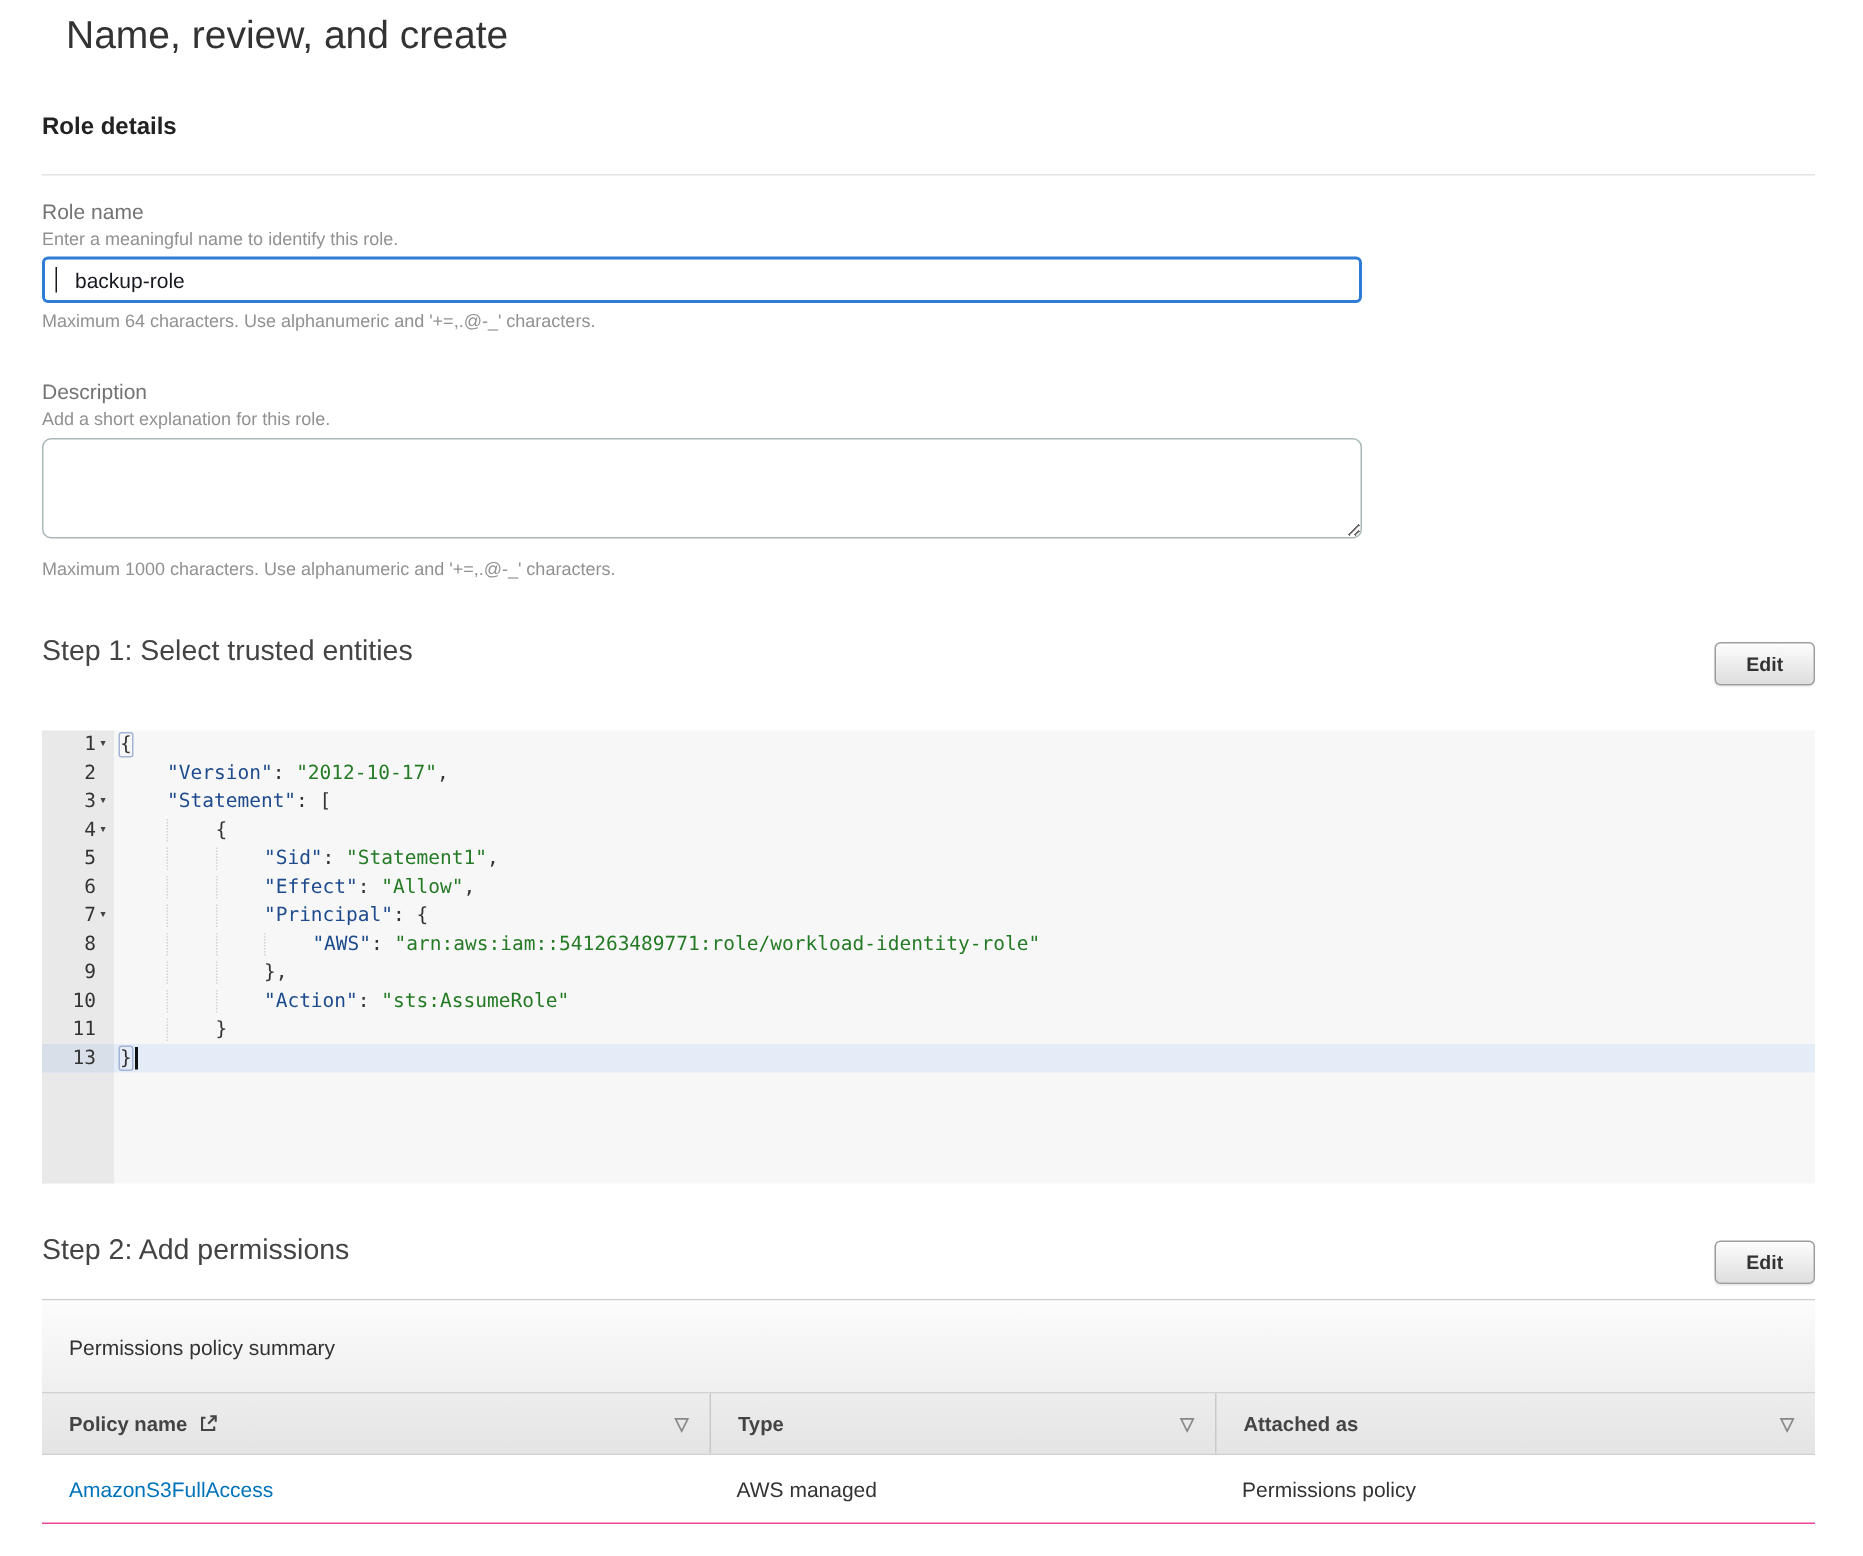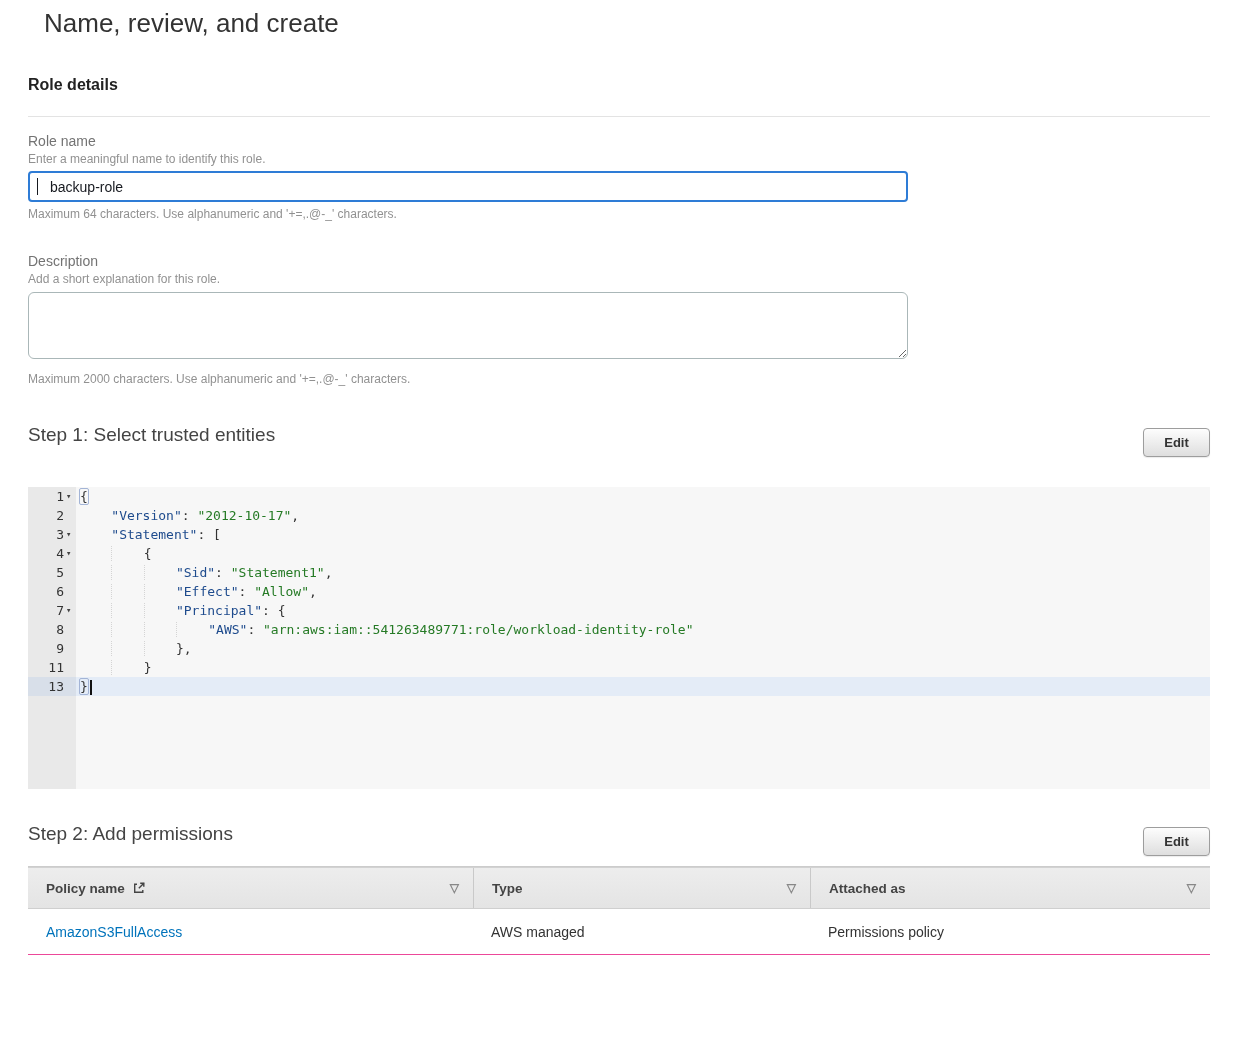--- a/index.html
+++ b/index.html
@@ -80,45 +80,49 @@
   <div class="field-hint" style="top:152px;">Enter a meaningful name to identify this role.</div>
   <div class="input-wrap">
     <input class="text-input" type="text" value="backup-role" style="">
     <div class="caret"></div>
   </div>
   <div class="field-constraint" style="top:207px;">Maximum 64 characters. Use alphanumeric and '+=,.@-_' characters.</div>
 
   <div class="field-label" style="top:253px;">Description</div>
   <div class="field-hint" style="top:272px;">Add a short explanation for this role.</div>
   <textarea class="desc-textarea" style=""></textarea>
-  <div class="field-constraint" style="top:372px;">Maximum 2000 characters. Use alphanumeric and '+=,.@-_' characters.</div>
+  <div class="field-constraint" style="top:372px;">Maximum 1000 characters. Use alphanumeric and '+=,.@-_' characters.</div>
 
   <h2 class="step-heading" style="top:424px;">Step 1: Select trusted entities</h2>
   <button class="edit-btn" style="top:428px;">Edit</button>
 
   <div class="editor">
     <div class="ed-rows">
         <div class="ed-row"><span class="ed-gutter-cell"><span class="ed-num">1</span><span class="fold">▾</span></span><span class="ed-code"><span class="bm">{</span></span></div>
         <div class="ed-row"><span class="ed-gutter-cell"><span class="ed-num">2</span><span class="fold"></span></span><span class="ed-code"><span class="ind0">    </span><span class="k">"Version"</span><span class="p">: </span><span class="s">"2012-10-17"</span><span class="p">,</span></span></div>
         <div class="ed-row"><span class="ed-gutter-cell"><span class="ed-num">3</span><span class="fold">▾</span></span><span class="ed-code"><span class="ind0">    </span><span class="k">"Statement"</span><span class="p">: [</span></span></div>
         <div class="ed-row"><span class="ed-gutter-cell"><span class="ed-num">4</span><span class="fold">▾</span></span><span class="ed-code"><span class="ind0">    </span><span class="ind">    </span><span class="p">{</span></span></div>
         <div class="ed-row"><span class="ed-gutter-cell"><span class="ed-num">5</span><span class="fold"></span></span><span class="ed-code"><span class="ind0">    </span><span class="ind">    </span><span class="ind">    </span><span class="k">"Sid"</span><span class="p">: </span><span class="s">"Statement1"</span><span class="p">,</span></span></div>
         <div class="ed-row"><span class="ed-gutter-cell"><span class="ed-num">6</span><span class="fold"></span></span><span class="ed-code"><span class="ind0">    </span><span class="ind">    </span><span class="ind">    </span><span class="k">"Effect"</span><span class="p">: </span><span class="s">"Allow"</span><span class="p">,</span></span></div>
         <div class="ed-row"><span class="ed-gutter-cell"><span class="ed-num">7</span><span class="fold">▾</span></span><span class="ed-code"><span class="ind0">    </span><span class="ind">    </span><span class="ind">    </span><span class="k">"Principal"</span><span class="p">: {</span></span></div>
         <div class="ed-row"><span class="ed-gutter-cell"><span class="ed-num">8</span><span class="fold"></span></span><span class="ed-code"><span class="ind0">    </span><span class="ind">    </span><span class="ind">    </span><span class="ind">    </span><span class="k">"AWS"</span><span class="p">: </span><span class="s">"arn:aws:iam::541263489771:role/workload-identity-role"</span></span></div>
         <div class="ed-row"><span class="ed-gutter-cell"><span class="ed-num">9</span><span class="fold"></span></span><span class="ed-code"><span class="ind0">    </span><span class="ind">    </span><span class="ind">    </span><span class="p">},</span></span></div>
+        <div class="ed-row"><span class="ed-gutter-cell"><span class="ed-num">10</span><span class="fold"></span></span><span class="ed-code"><span class="ind0">    </span><span class="ind">    </span><span class="ind">    </span><span class="k">"Action"</span><span class="p">: </span><span class="s">"sts:AssumeRole"</span></span></div>
         <div class="ed-row"><span class="ed-gutter-cell"><span class="ed-num">11</span><span class="fold"></span></span><span class="ed-code"><span class="ind0">    </span><span class="ind">    </span><span class="p">}</span></span></div>
         <div class="ed-row active"><span class="ed-gutter-cell"><span class="ed-num">13</span><span class="fold"></span></span><span class="ed-code"><span class="bm">}</span><span class="cur"></span></span></div>
       </div>
   </div>
 
   <h2 class="step-heading" style="top:823px;">Step 2: Add permissions</h2>
   <button class="edit-btn" style="top:827px;">Edit</button>
 
   <div class="perm-panel">
+    <div class="perm-header">
+      <span class="perm-header-title">Permissions policy summary</span>
+    </div>
     <div class="tbl-head">
       <div class="th th-1">
         <span>Policy name</span>
         <span class="ext-icon">
           <svg width="14" height="14" viewBox="0 0 14 14" fill="none" stroke="#444" stroke-width="1.4">
             <path d="M5 3.2 H2.7 V11.3 H10.8 V9"></path>
             <path d="M6.8 7.2 L11.8 2.2"></path>
             <path d="M8.2 2.2 H11.8 V5.8"></path>
           </svg>
         </span>

